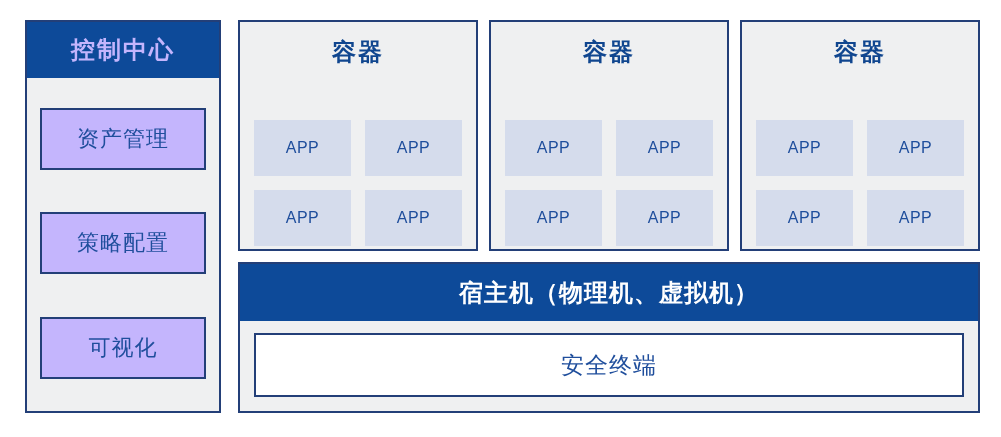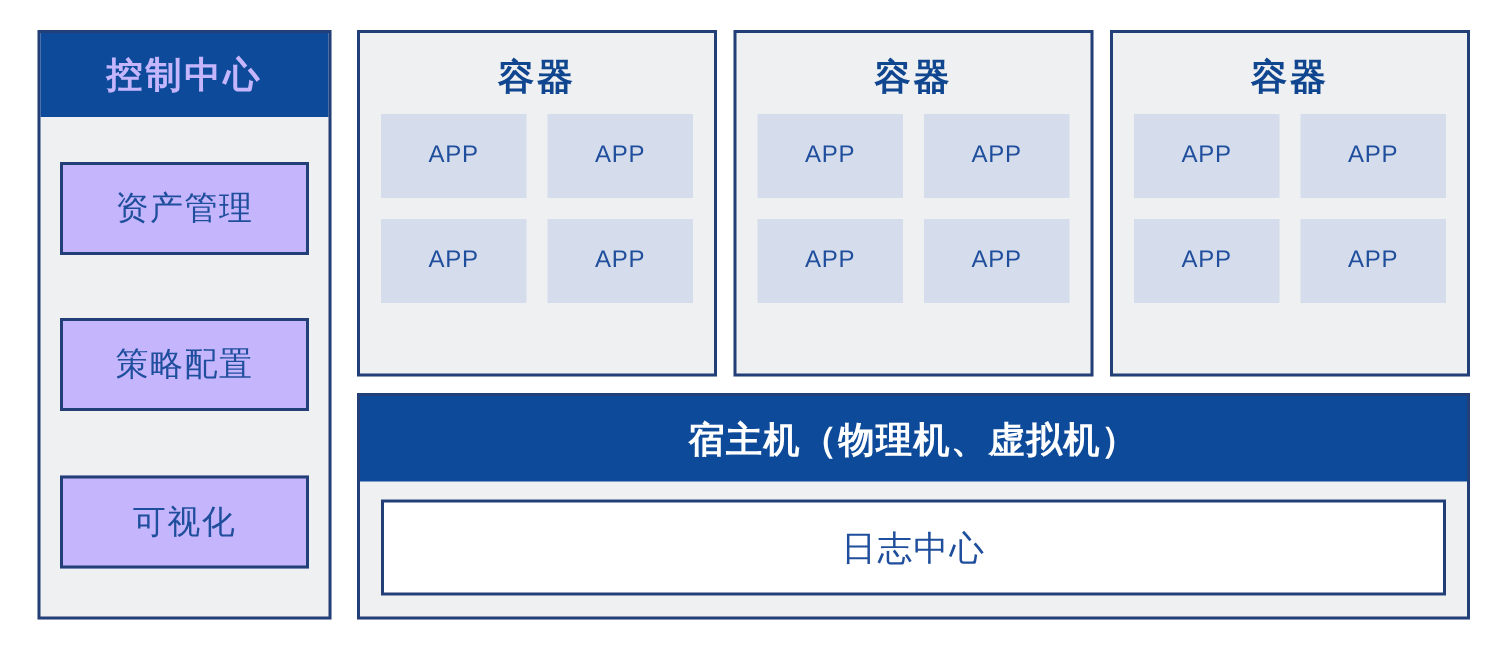--- a/index.html
+++ b/index.html
@@ -88,20 +88,21 @@
 
   .container-box {
     box-sizing: border-box;
     width: 240px;
     height: 231px;
     border: 2px solid #233f78;
     background: #eff0f1;
     display: flex;
     flex-direction: column;
     align-items: center;
+    gap: 44px;
   }
   .container-title {
     font-size: 24px;
     font-weight: bold;
     letter-spacing: 2px;
     color: #10468f;
     margin-top: 18px;
     margin-bottom: 12px;
     line-height: 1;
   }
@@ -221,19 +222,19 @@
           <div class="app-box">APP</div>
           <div class="app-box">APP</div>
         </div>
       </div>
 
     </div>
 
     <div class="host-panel">
       <div class="host-header">宿主机（物理机、虚拟机）</div>
       <div class="host-body">
-        <div class="endpoint-box">日志中心</div>
+        <div class="endpoint-box">安全终端</div>
       </div>
     </div>
 
   </div>
 
 </div>
 
 </body></html>

